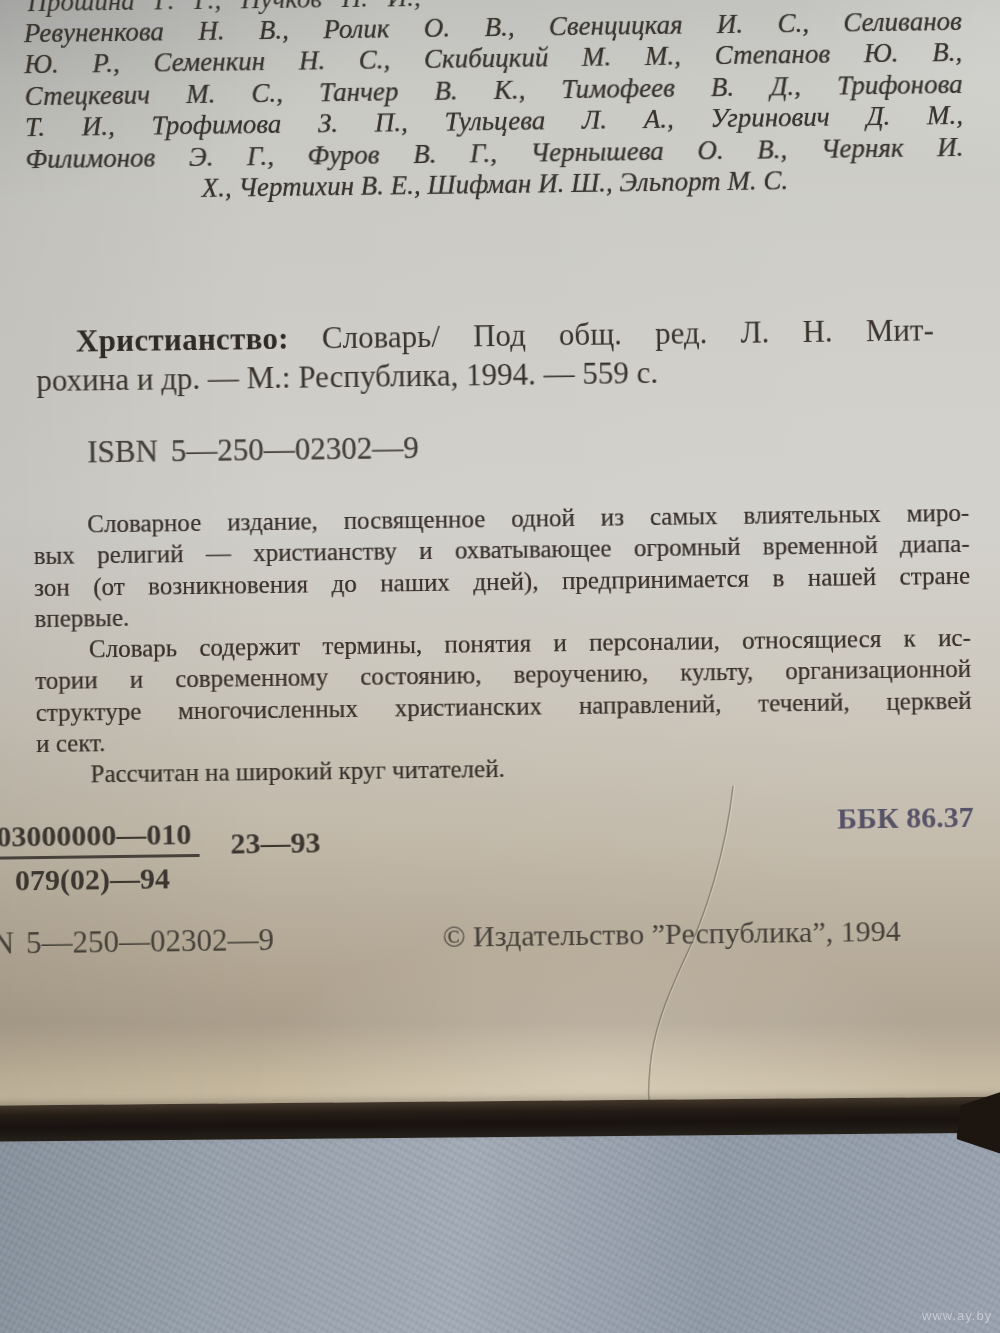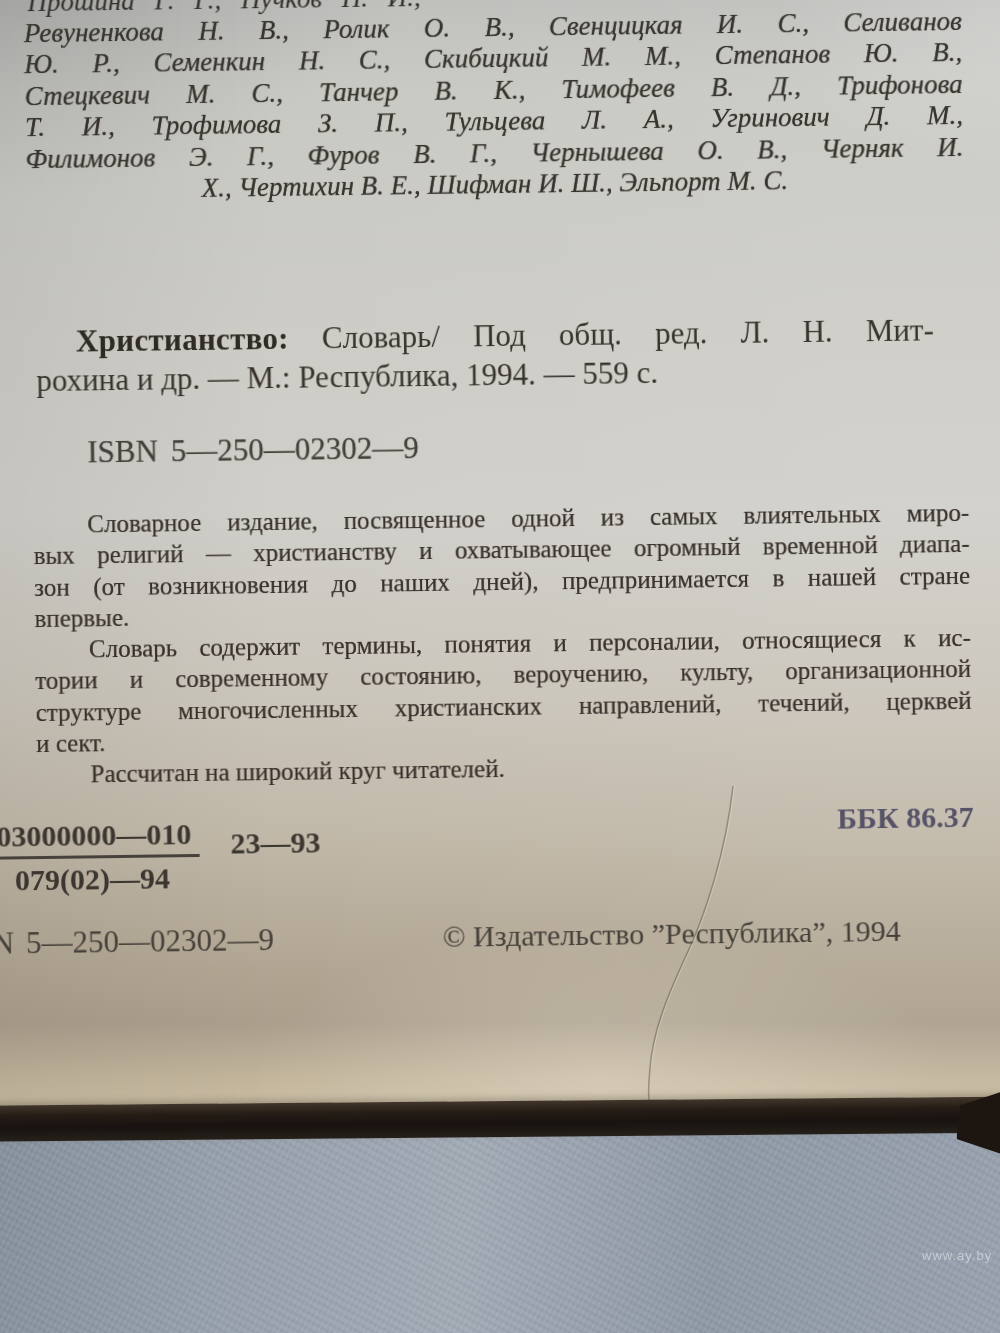--- a/index.html
+++ b/index.html
@@ -83,21 +83,21 @@
     background:linear-gradient(180deg,#42362b 0%, #241c15 30%, #181210 62%, #26201a 100%);
     box-shadow:0 -3px 6px rgba(90,80,65,.35);
   }
   .cover-corner {
     position:absolute; top:1092px; right:-4px; width:48px; height:64px;
     background:#1d1610; clip-path:polygon(10% 20%, 100% 0%, 100% 100%, 0% 72%);
     transform:rotate(-2deg);
   }
 
   .watermark {
-    position:absolute; left:922px; top:1248px;
+    position:absolute; left:922px; top:1308px;
     font-family:"Liberation Sans", sans-serif; font-size:13px;
     color:rgba(236,239,243,.55); letter-spacing:1px;
   }
 </style>
 </head>
 <body>
 
 <div class="photo">
   <div class="fabric"></div>
 

